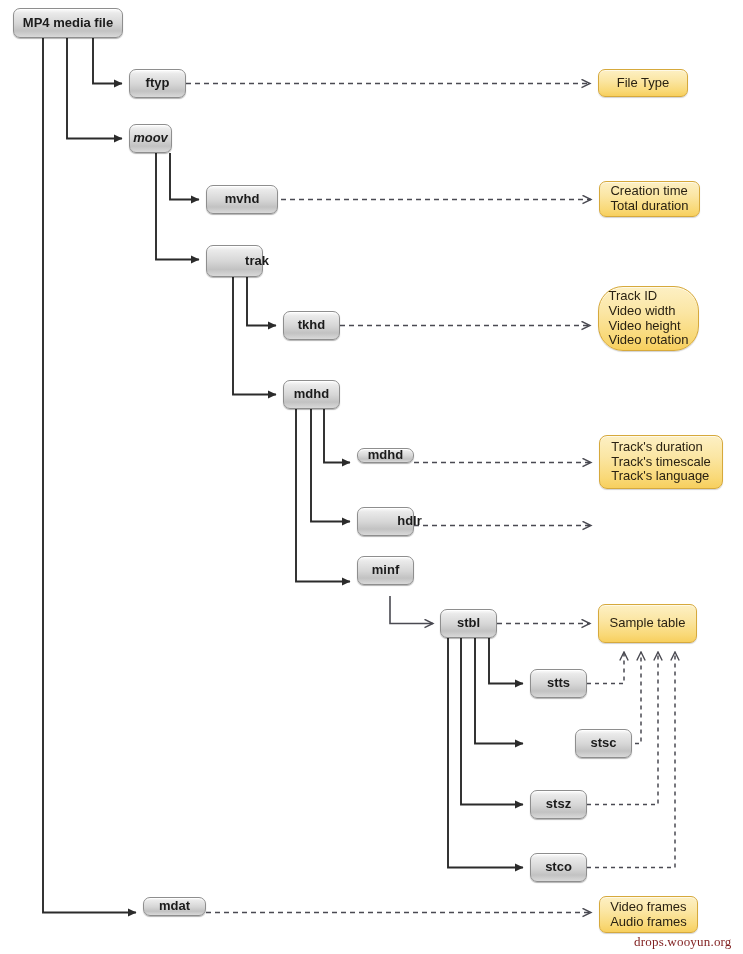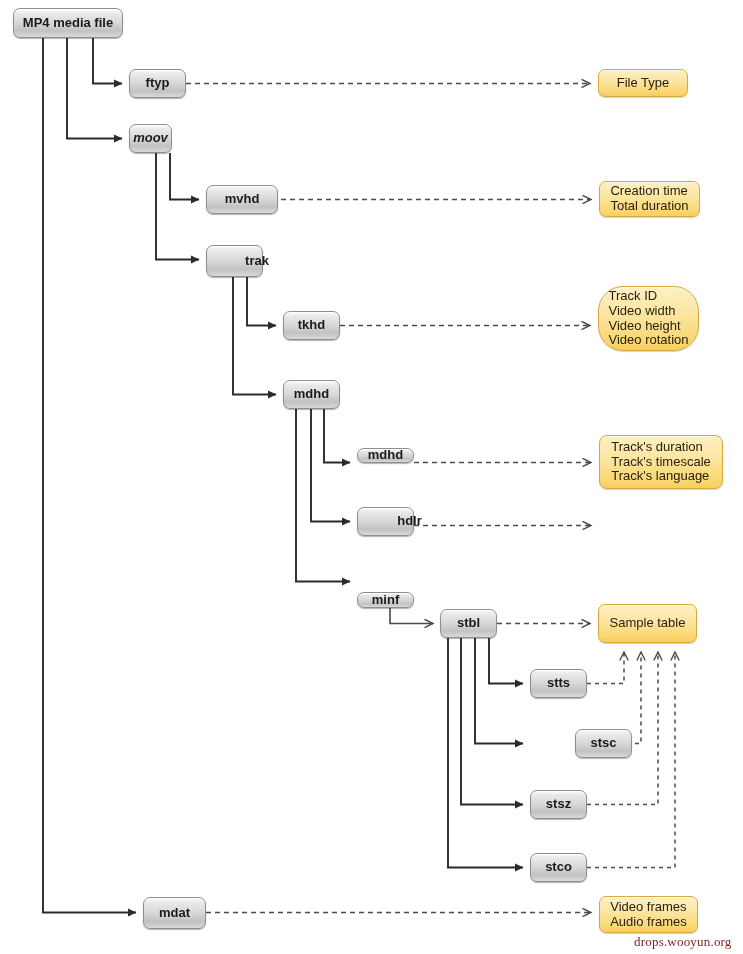--- a/index.html
+++ b/index.html
@@ -136,33 +136,33 @@
   <div class="node gray" style="left: 206px; top: 245px; width: 57px; height: 32px; padding-left: 45px;">trak</div>
 
   <div class="node gray" style="left: 283px; top: 311px; width: 57px; height: 29px;">tkhd</div>
 
   <div class="node gray" style="left: 283px; top: 380px; width: 57px; height: 29px;">mdhd</div>
 
   <div class="node gray" style="left: 357px; top: 448px; width: 57px; height: 15px;">mdhd</div>
 
   <div class="node gray" style="left: 357px; top: 507px; width: 57px; height: 29px; padding-left: 48px;">hdlr</div>
 
-  <div class="node gray" style="left: 357px; top: 592px; width: 57px; height: 16px;">minf</div>
+  <div class="node gray" style="left: 357px; top: 556px; width: 57px; height: 29px;">minf</div>
 
   <div class="node gray" style="left: 440px; top: 609px; width: 57px; height: 29px;">stbl</div>
 
   <div class="node gray" style="left: 530px; top: 669px; width: 57px; height: 29px;">stts</div>
 
   <div class="node gray" style="left: 530px; top: 729px; width: 57px; height: 29px; margin-left: 45px;">stsc</div>
 
   <div class="node gray" style="left: 530px; top: 790px; width: 57px; height: 29px;">stsz</div>
 
   <div class="node gray" style="left: 530px; top: 853px; width: 57px; height: 29px;">stco</div>
 
-  <div class="node gray" style="left: 143px; top: 897px; width: 63px; height: 32px;">mdat</div>
+  <div class="node gray" style="left: 143px; top: 897px; width: 63px; height: 19px;">mdat</div>
 
   <div class="node yellow" style="left: 598px; top: 69px; width: 90px; height: 28px;">File Type</div>
 
   <div class="node yellow" style="left: 599px; top: 181px; width: 101px; height: 36px;">Creation time
 Total duration</div>
 
   <div class="node yellow" style="left: 598px; top: 286px; width: 101px; height: 65px; border-radius: 25px;">Track ID
 Video width
 Video height
 Video rotation</div>

